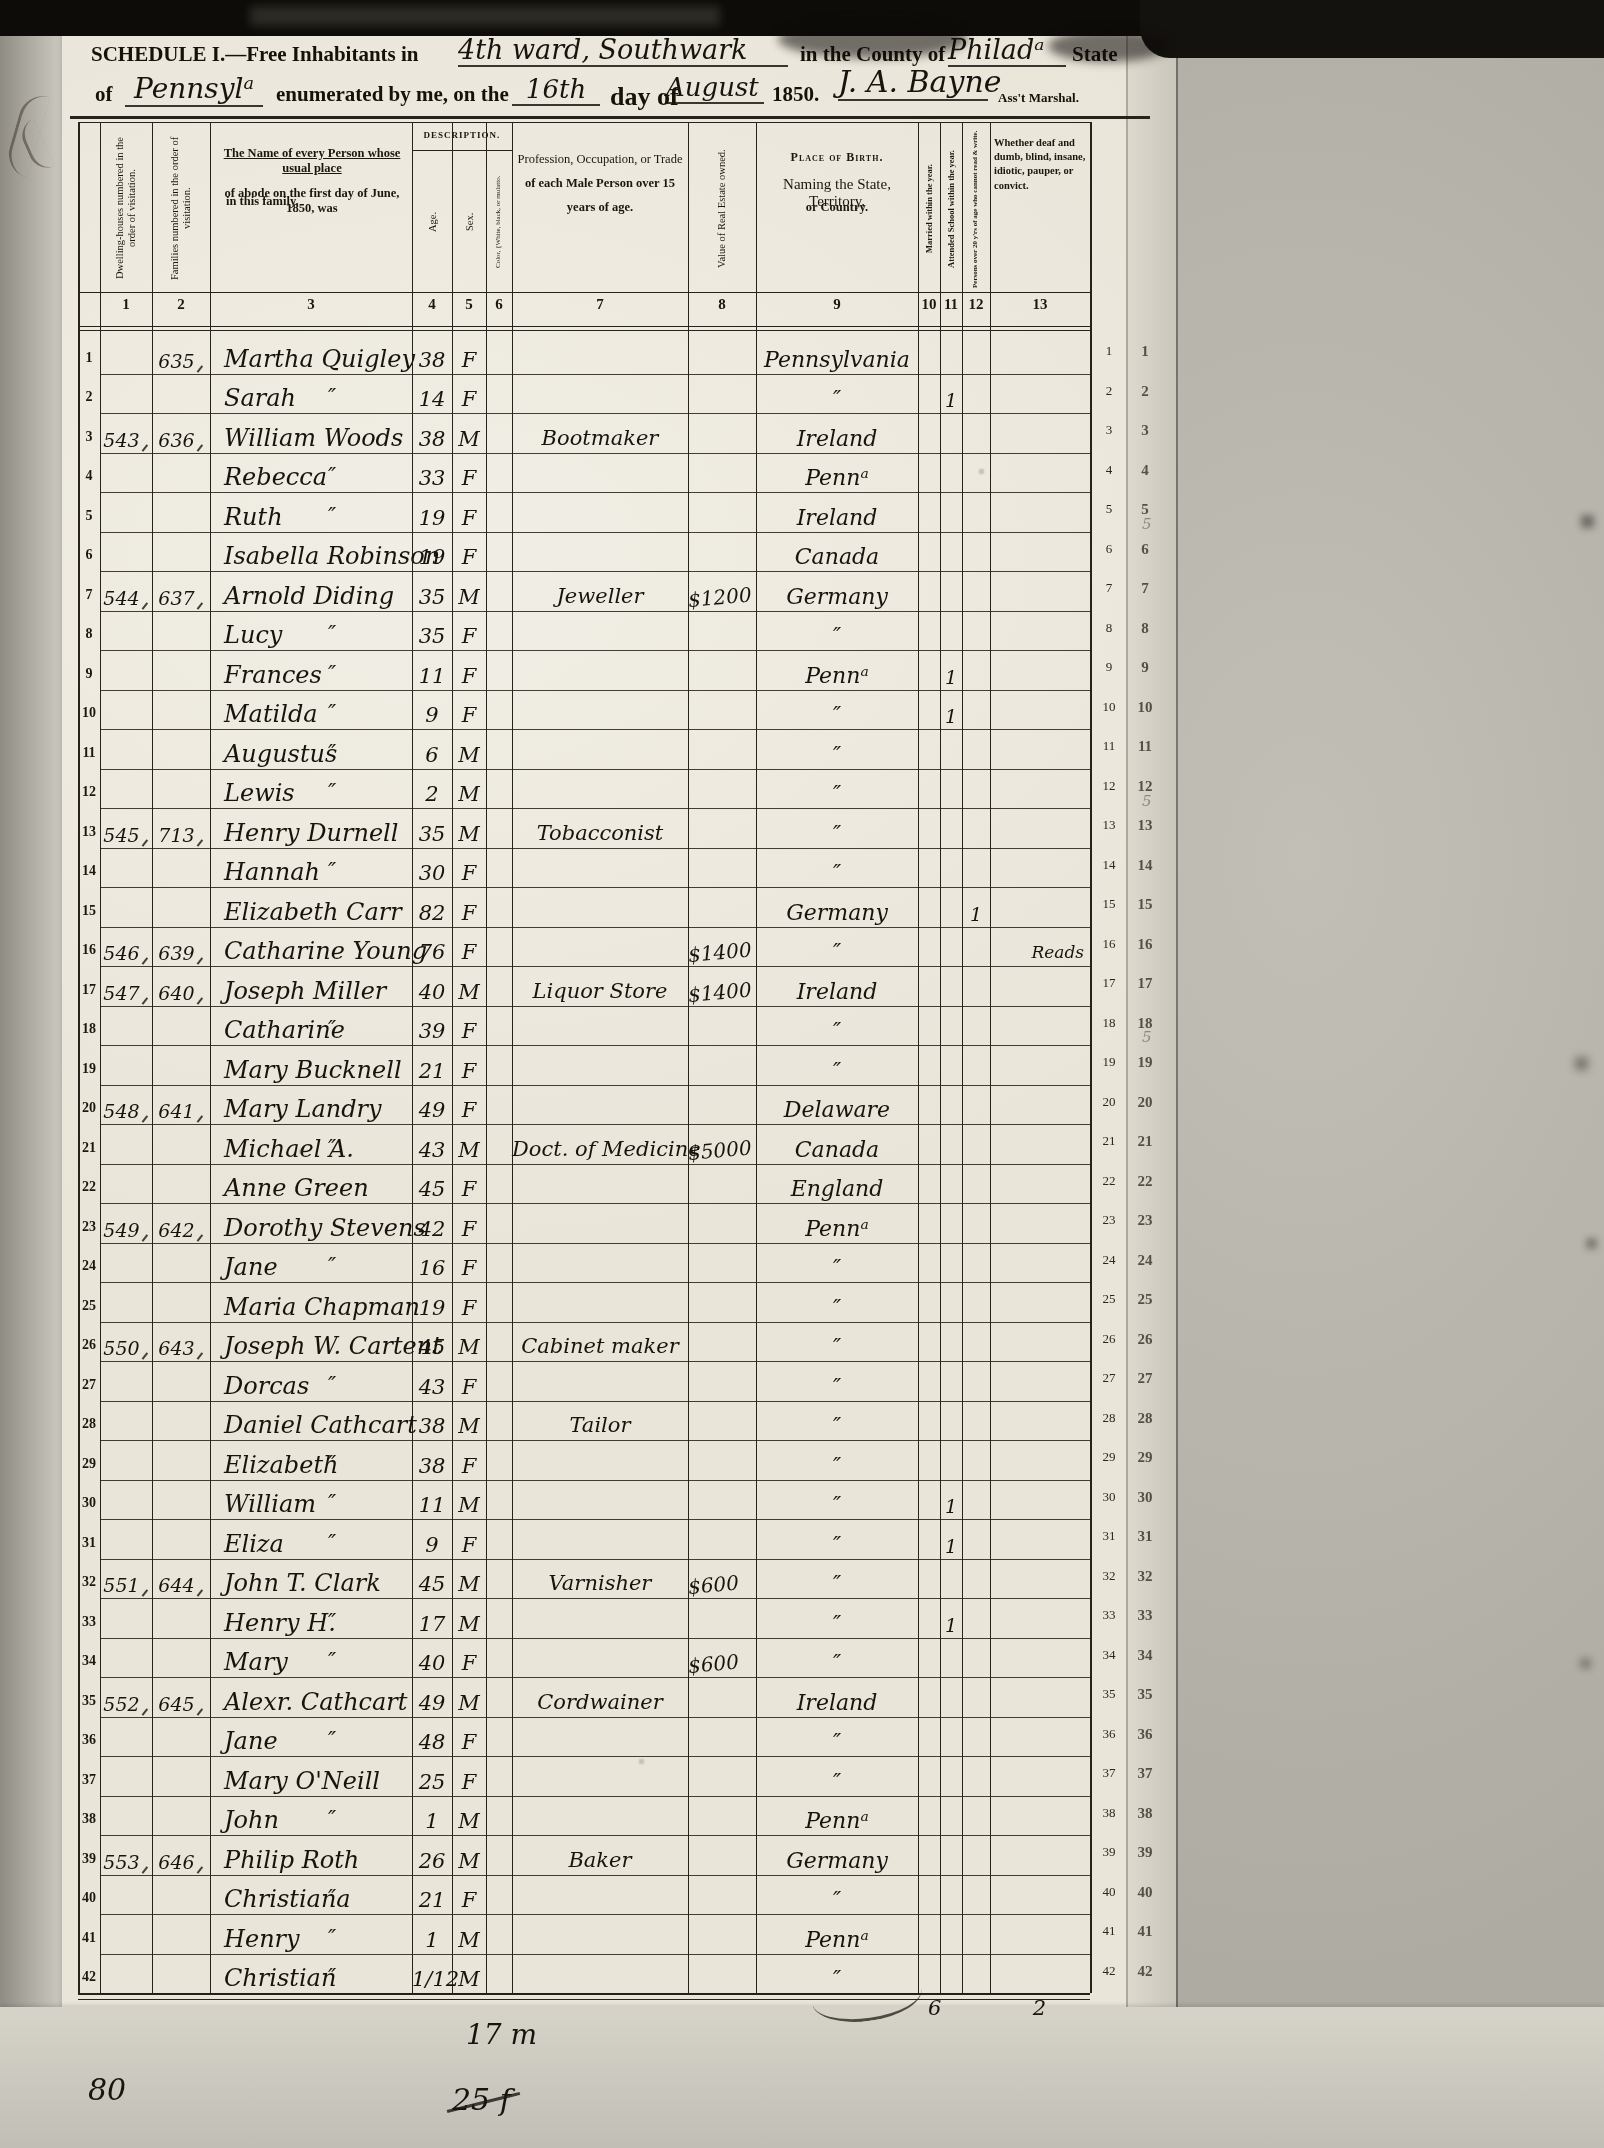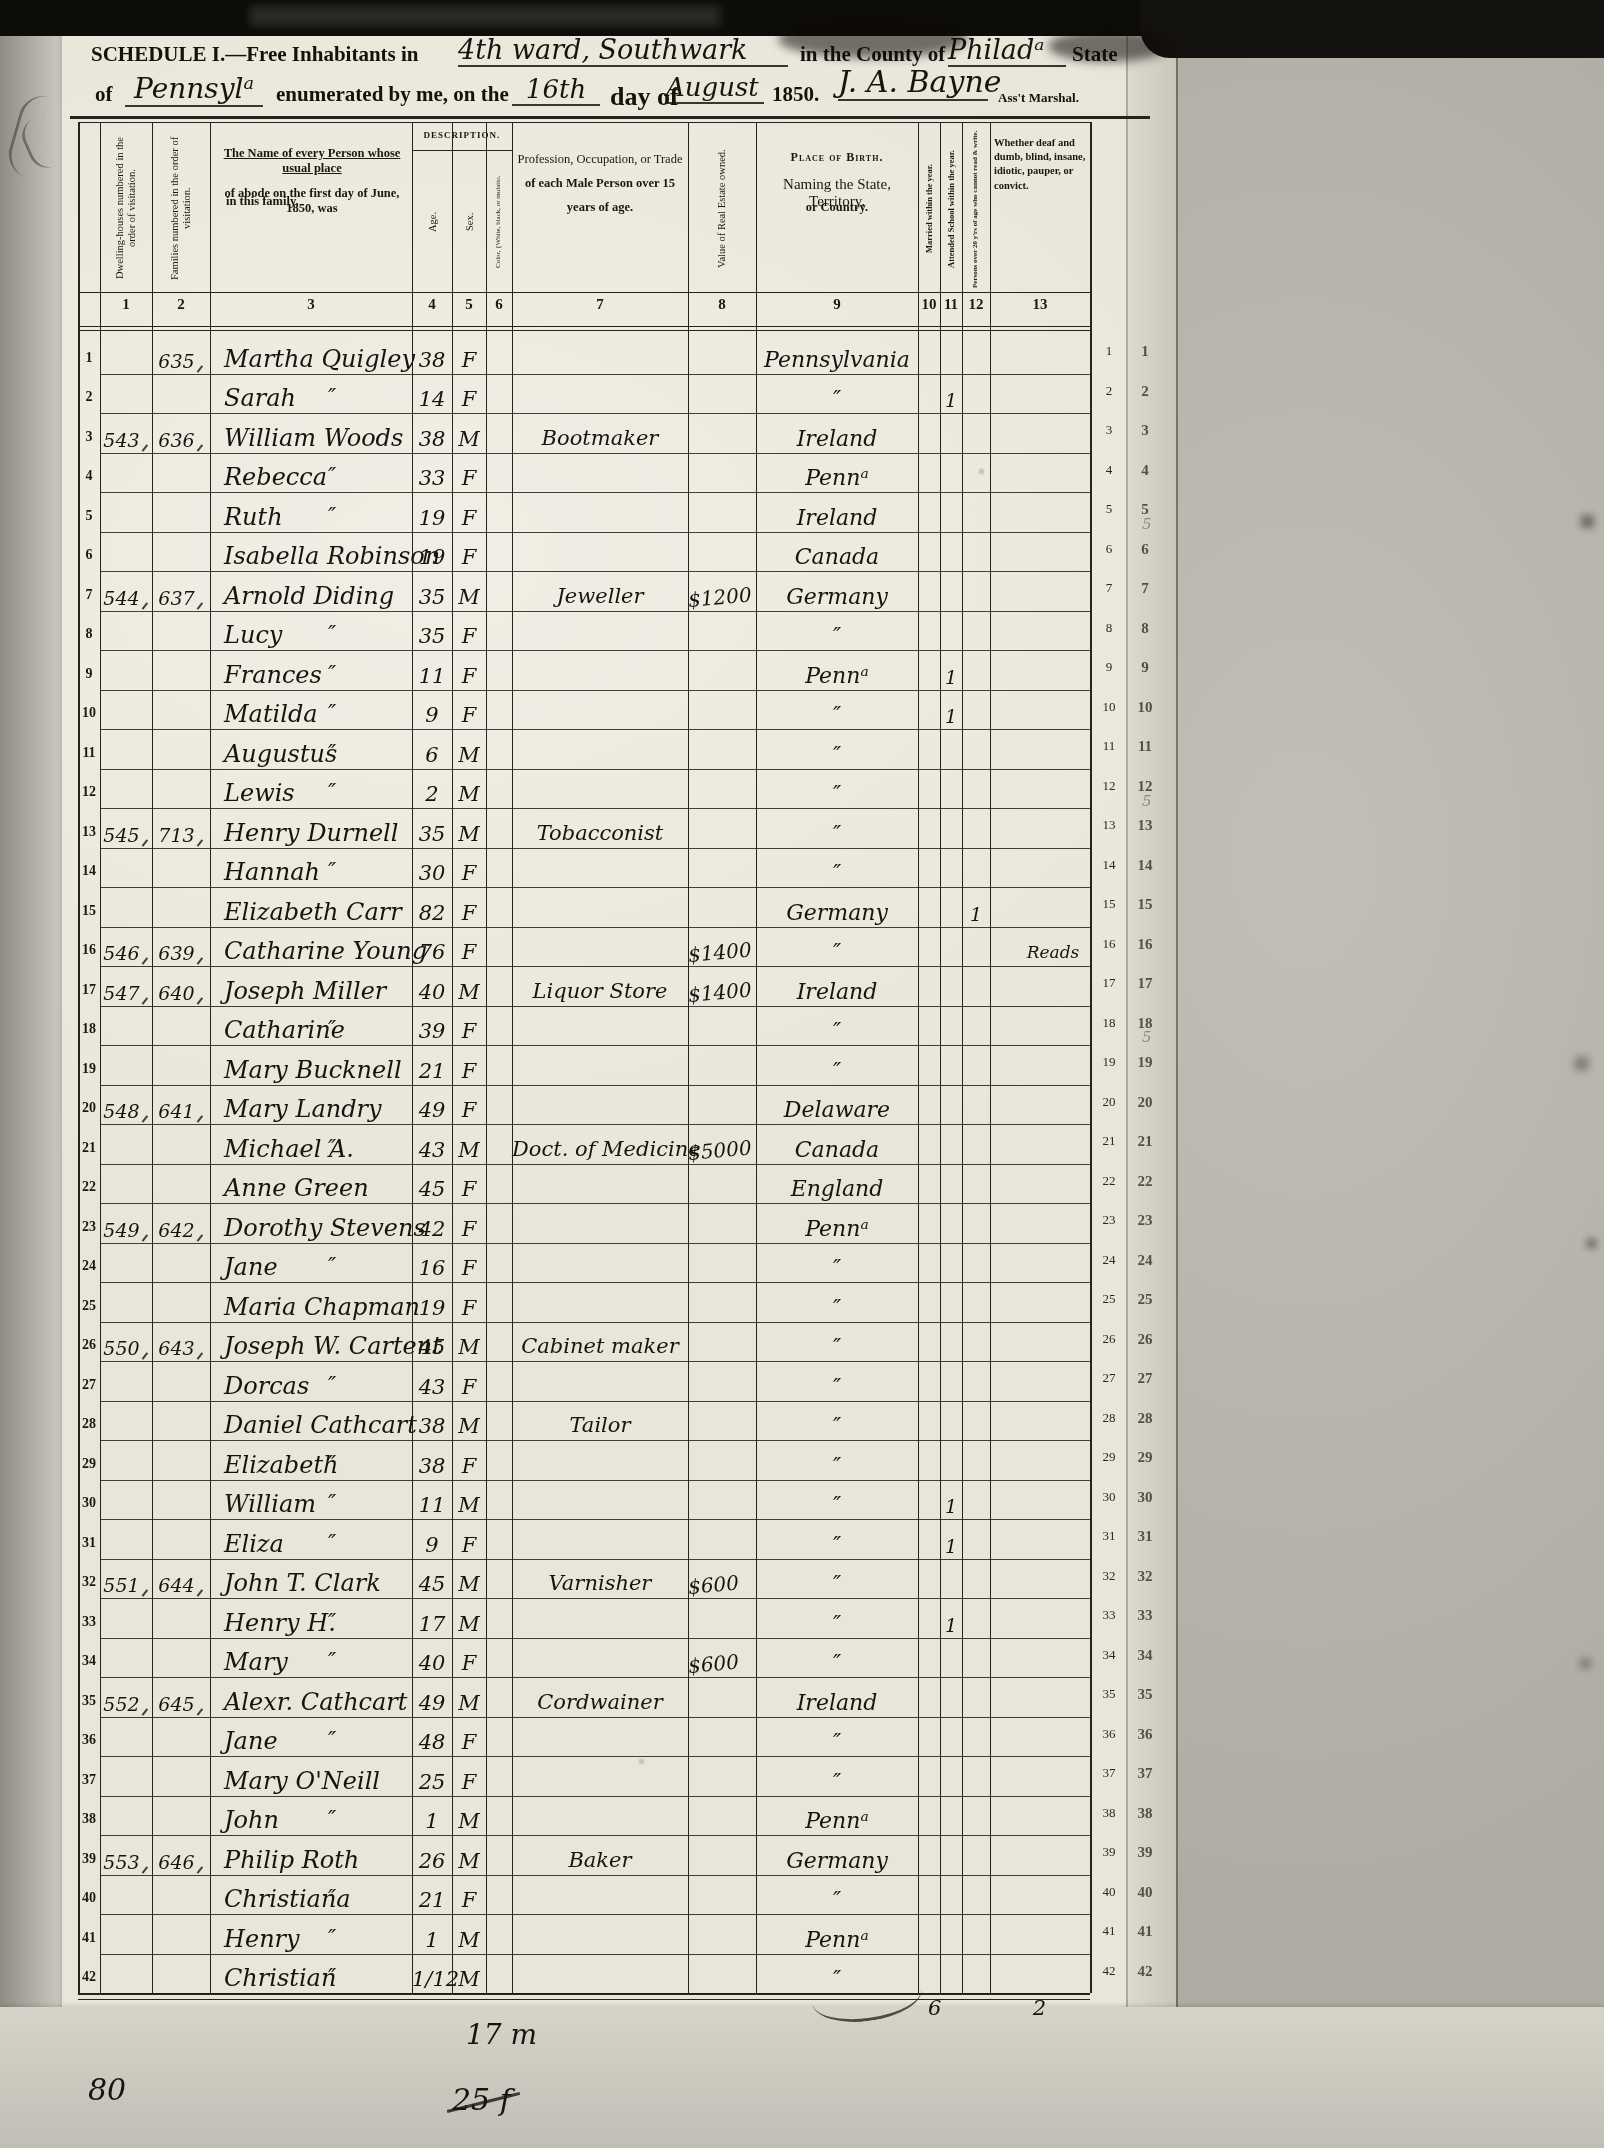--- a/index.html
+++ b/index.html
@@ -47,21 +47,21 @@
   .ditto{position:absolute;left:118px;bottom:4px;font-size:22px;}
   .age{left:312px;width:40px;text-align:center;font-size:21px;bottom:2px;}
   .sex{left:352px;width:34px;text-align:center;font-size:21px;bottom:2px;}
   .col6{left:386px;width:26px;}
   .occ{left:412px;width:176px;text-align:center;font-size:21px;bottom:3px;}
   .val{left:588px;width:68px;text-align:left;font-size:20px;bottom:2px;transform:rotate(-5deg);}
   .birth{left:656px;width:162px;text-align:center;font-size:22px;bottom:2px;}
   .m10{left:818px;width:22px;text-align:center;font-size:19px;bottom:2px;}
   .m11{left:840px;width:22px;text-align:center;font-size:19px;bottom:2px;}
   .m12{left:862px;width:28px;text-align:center;font-size:19px;bottom:2px;}
-  .m13{left:890px;width:94px;text-align:center;font-size:17px;bottom:4px;padding-left:16px;}
+  .m13{left:890px;width:94px;text-align:right;font-size:17px;bottom:4px;}
   
   .margin-num{position:absolute;width:26px;text-align:center;font-family:"Liberation Serif",serif;color:#2b2720;}
   #margin-col-1 .margin-num{left:1096px;font-size:13px;}
   #margin-col-2 .margin-num{left:1132px;font-size:15px;font-weight:bold;color:rgba(40,35,28,.75);}
   .pencil{position:absolute;left:1142px;font-family:"DejaVu Serif",serif;font-style:italic;
       font-size:15px;color:rgba(70,64,54,.5);}
   
   .bottom-zone{position:absolute;left:0;top:2007px;width:1604px;height:141px;
       background:linear-gradient(180deg,#d6d3c9,#c1beb5);box-shadow:0 -2px 4px rgba(0,0,0,.12);}
   .strike{position:relative;}

